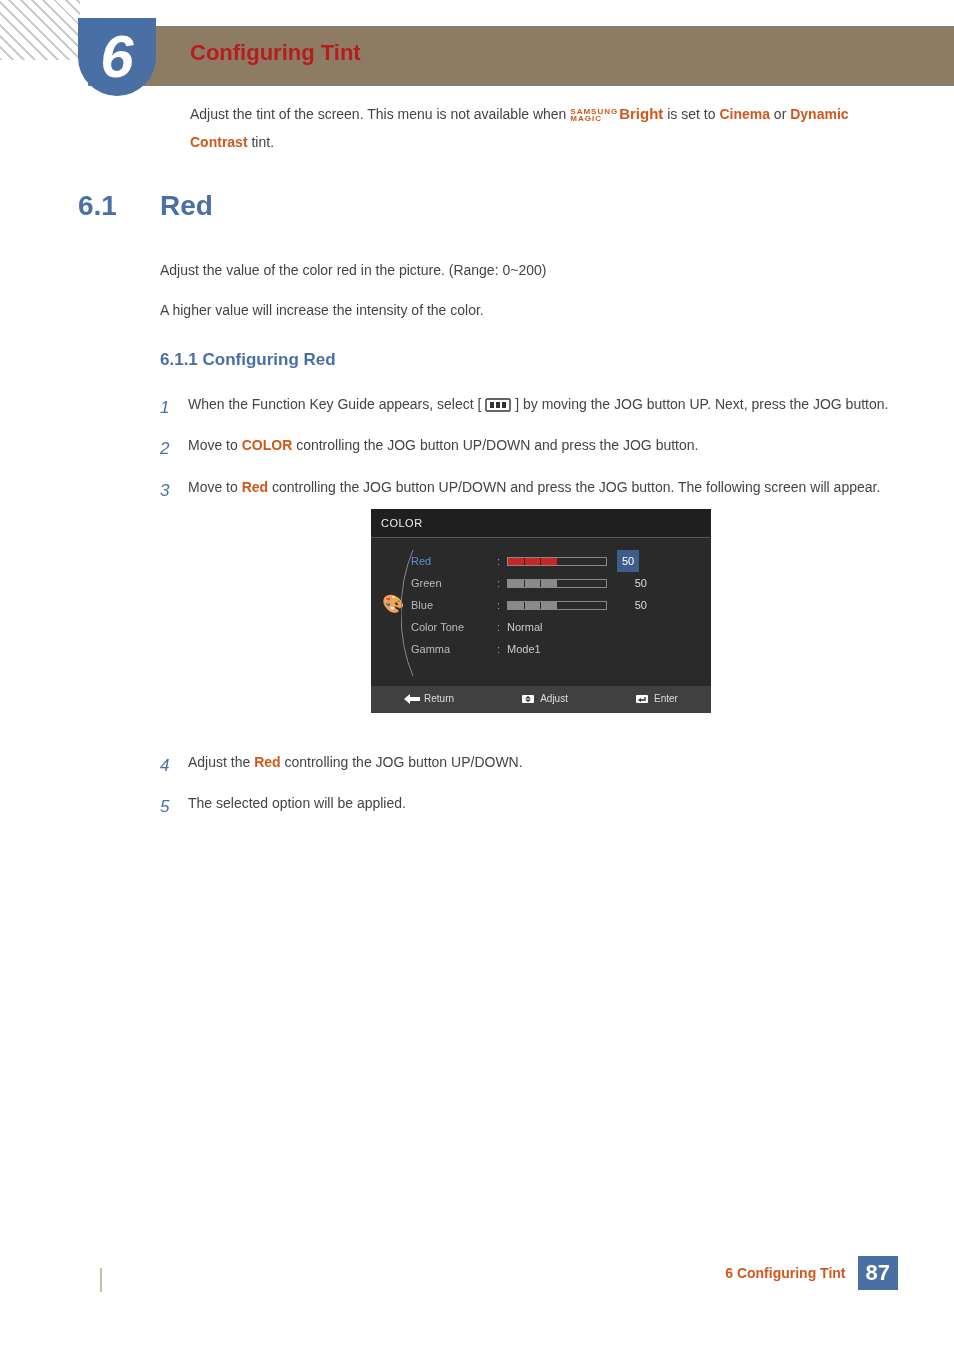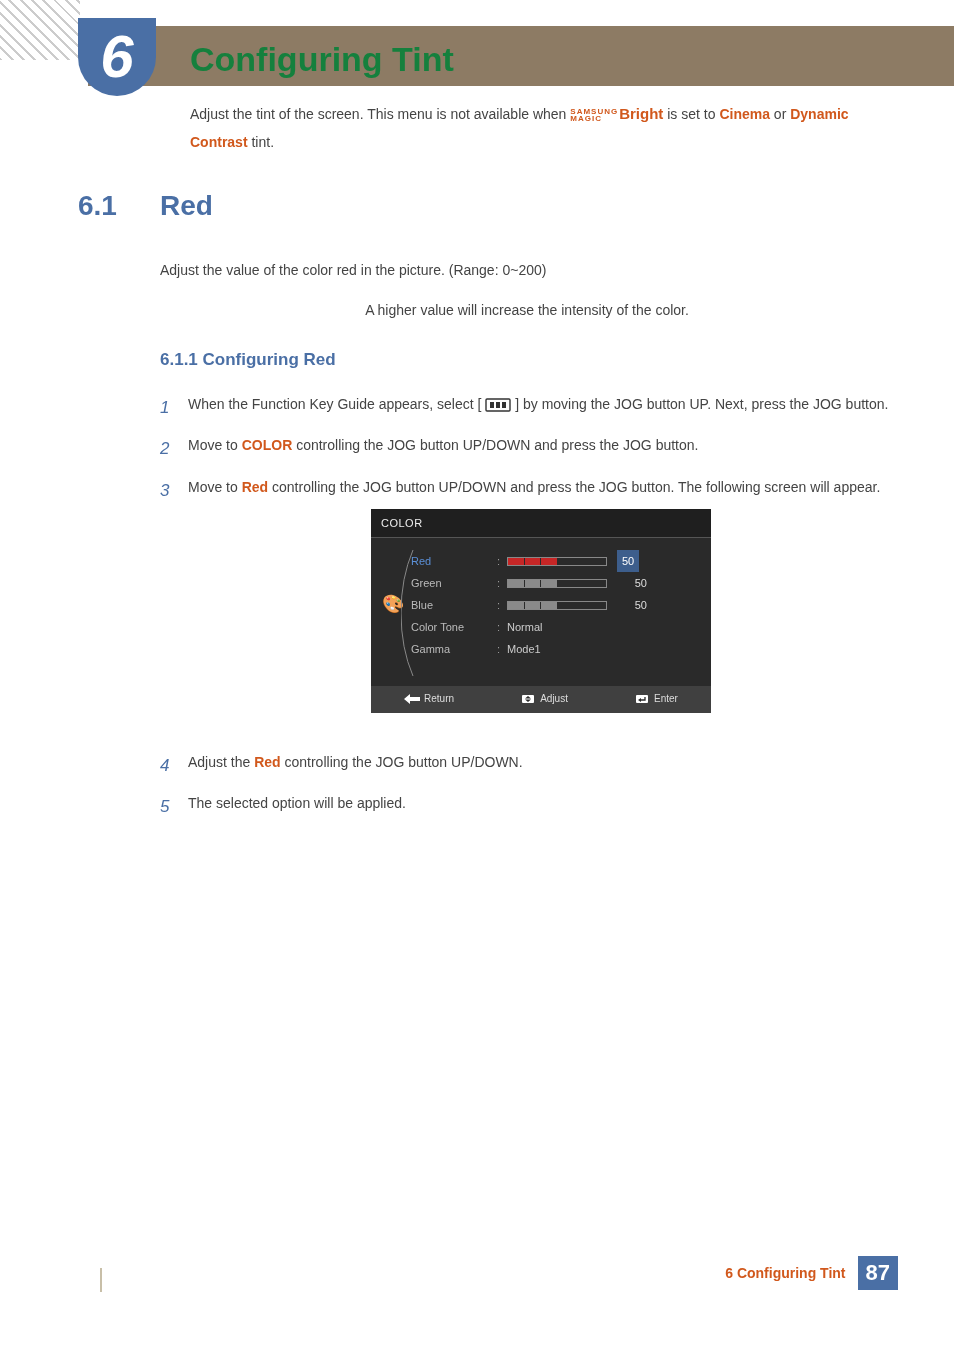--- a/index.html
+++ b/index.html
@@ -34,22 +34,22 @@
     font-size: 60px;
     font-weight: bold;
     text-align: center;
     line-height: 78px;
     font-style: italic;
     z-index: 2;
   }
   .chapter-title {
     position: absolute;
     top: 40px; left: 190px;
-    color: #15803d;
-    font-size: 34px;
+    color: #b91c1c;
+    font-size: 22px;
     font-weight: bold;
     z-index: 3;
   }
   .intro-para {
     position: absolute;
     top: 100px; left: 190px; right: 60px;
     font-size: 14px;
     line-height: 1.9;
     color: #444;
   }
@@ -80,21 +80,21 @@
     font-weight: bold;
   }
   .body-text {
     position: absolute;
     left: 160px; right: 60px;
     font-size: 14px;
     line-height: 1.8;
     color: #444;
   }
   .p1 { top: 258px; }
-  .p2 { top: 298px; text-align: center; }
+  .p2 { top: 298px; }
   .subsection {
     position: absolute;
     top: 350px; left: 160px;
     color: #4a6fa5;
     font-size: 17px;
     font-weight: bold;
   }
   .steps {
     position: absolute;
     top: 392px; left: 160px; right: 60px;

